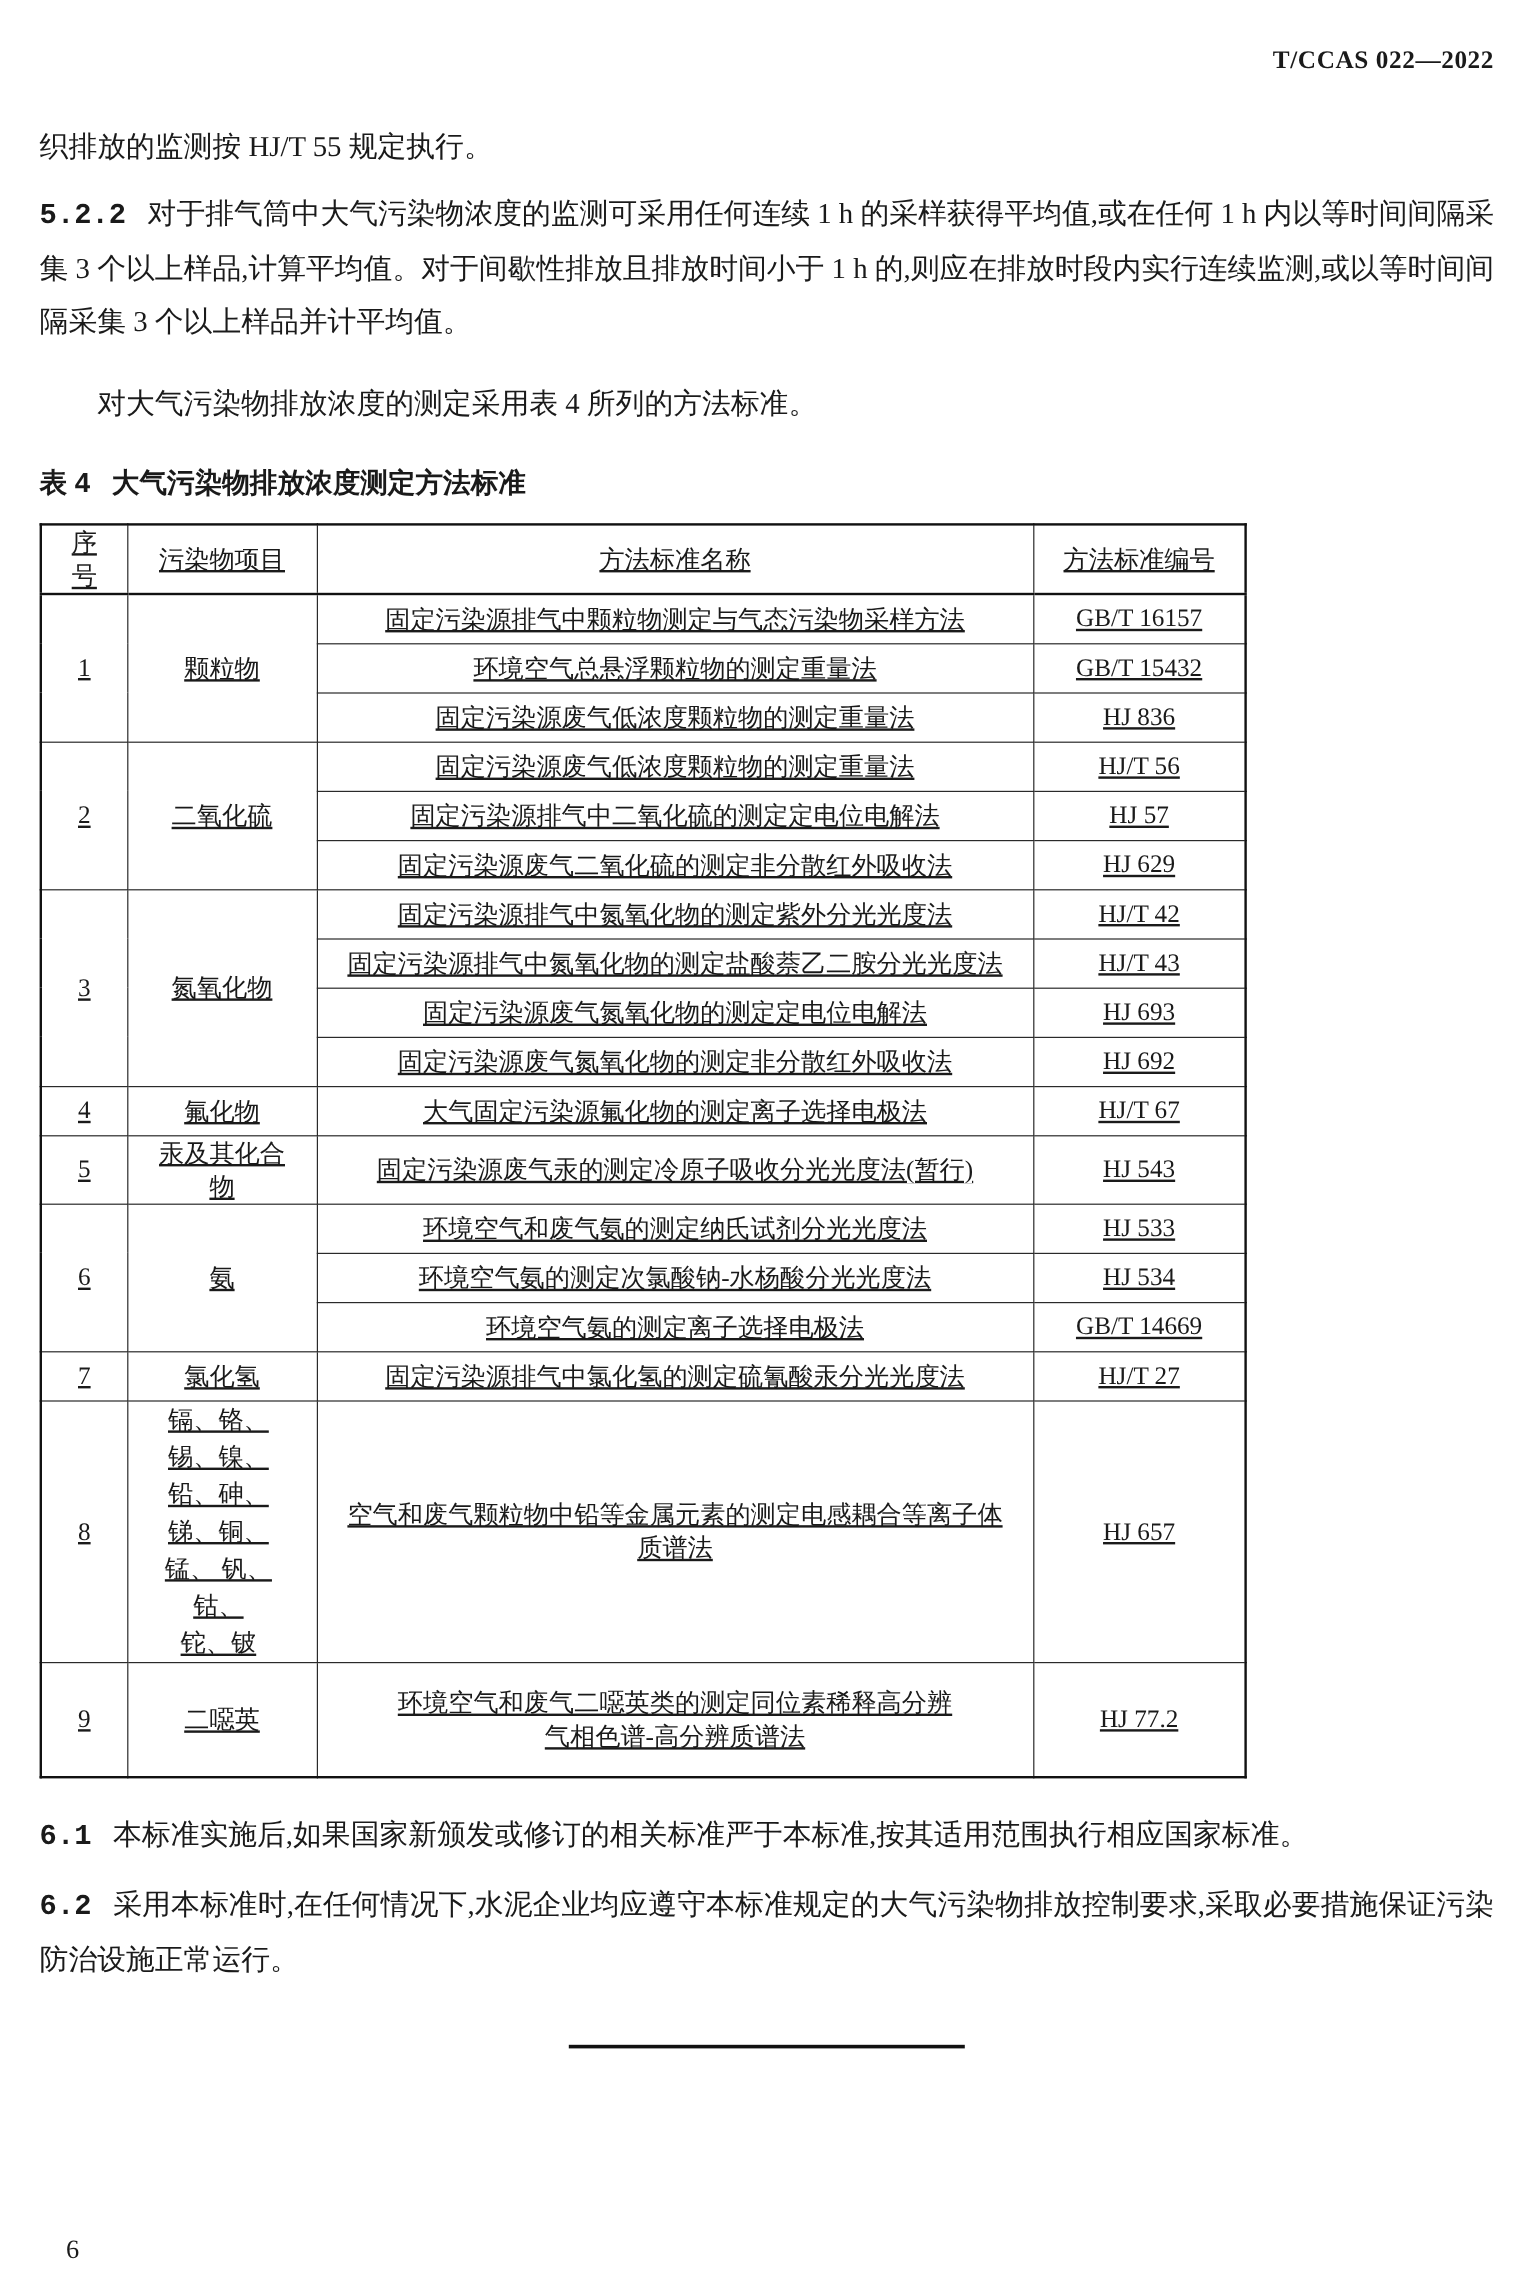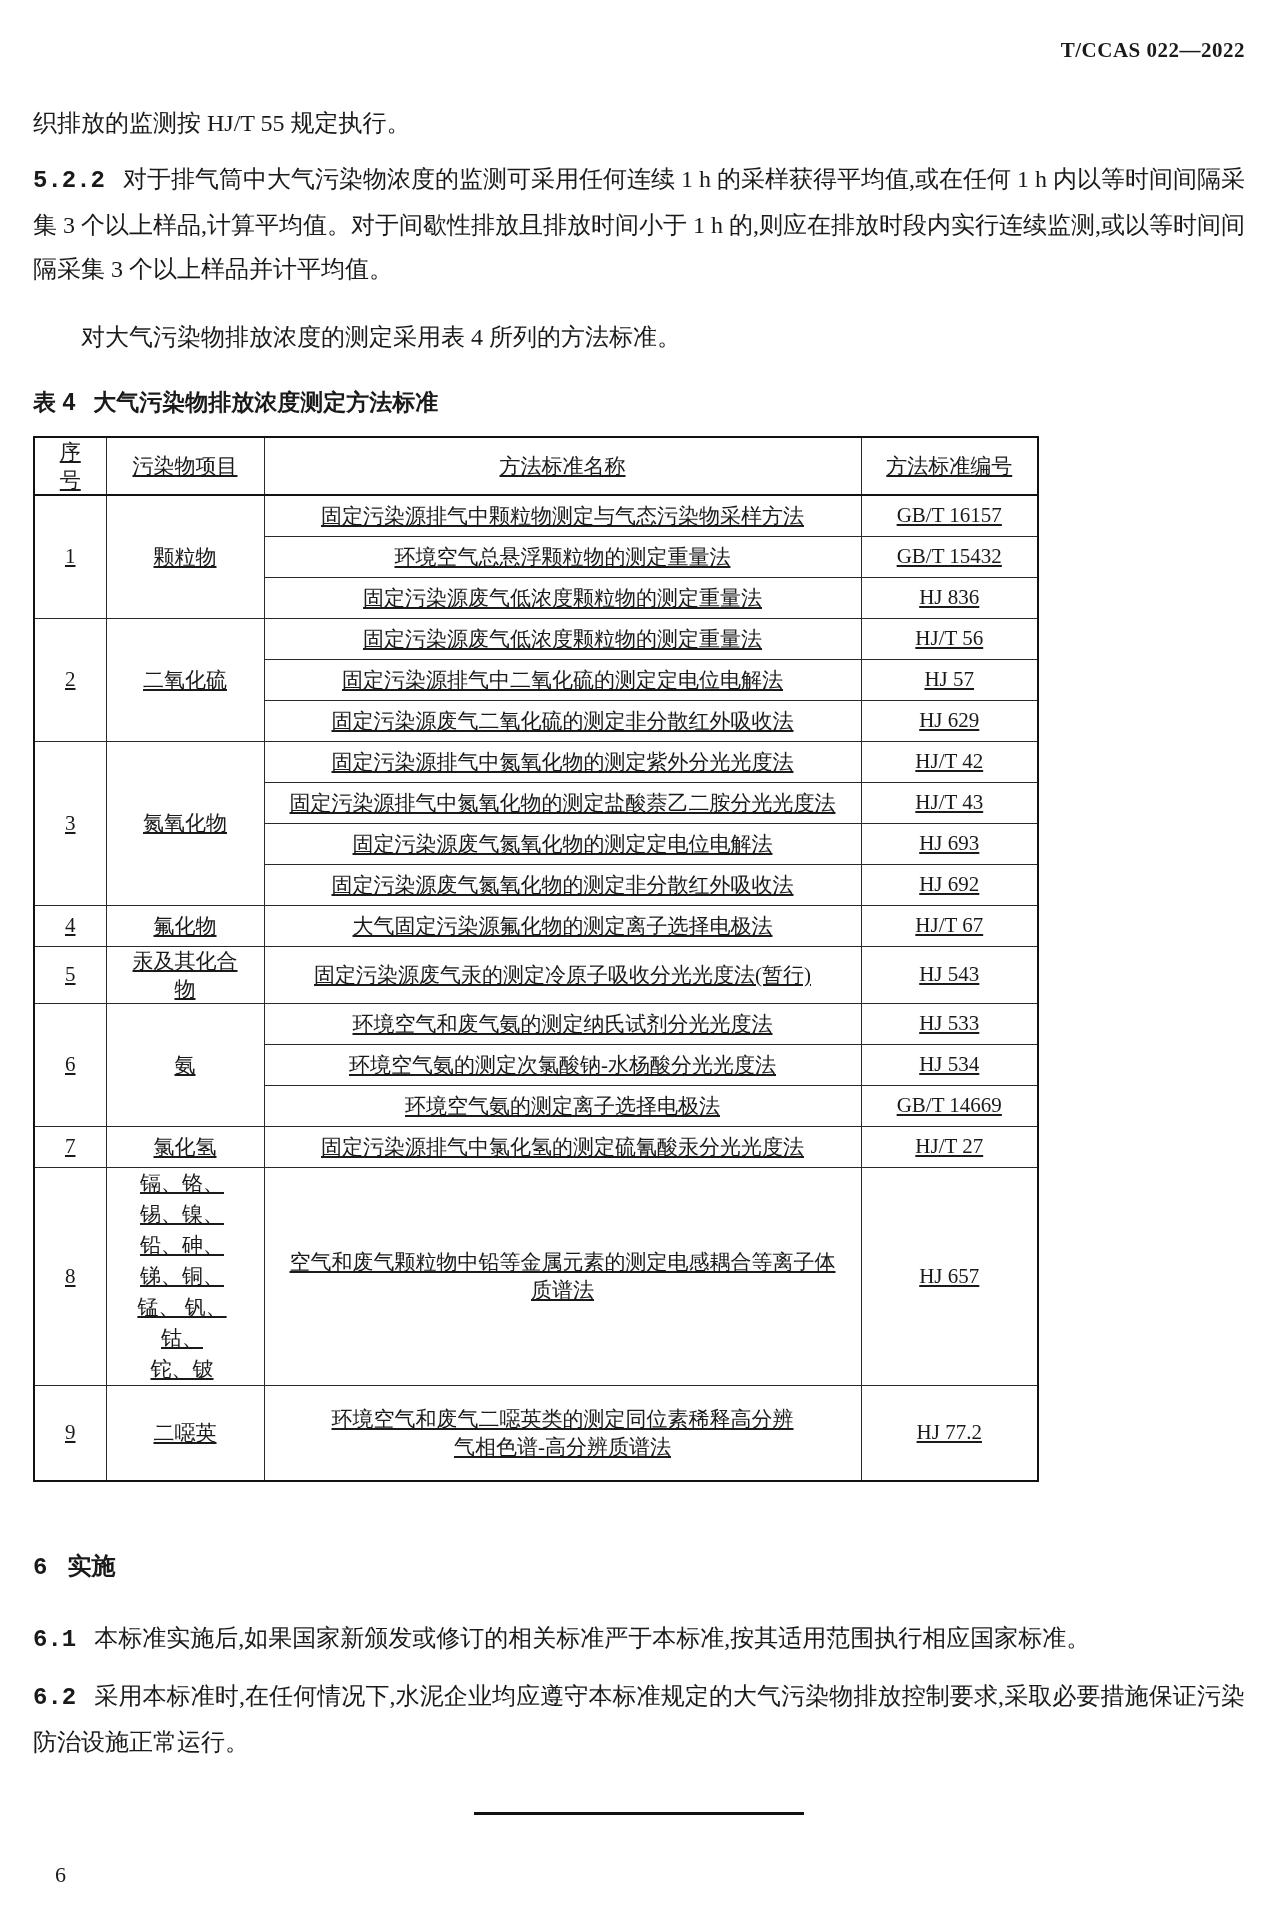--- a/index.html
+++ b/index.html
@@ -224,21 +224,20 @@
       <tr class="r-two">
         <td>9</td>
         <td>二噁英</td>
         <td class="prewrap">环境空气和废气二噁英类的测定同位素稀释高分辨
 气相色谱-高分辨质谱法</td>
         <td>HJ 77.2</td>
       </tr>
     </tbody>
   </table>
 
-  <p class="para heading sec6"><span class="clause-num">6</span><span>实施</span></p>
 
   <p class="para clause c61"><span class="clause-num">6.1</span><span>本标准实施后,如果国家新颁发或修订的相关标准严于本标准,按其适用范围执行相应国家标准。</span></p>
 
   <p class="para clause"><span class="clause-num">6.2</span><span>采用本标准时,在任何情况下,水泥企业均应遵守本标准规定的大气污染物排放控制要求,采取必要措施保证污染防治设施正常运行。</span></p>
 
   <hr class="end-rule">
 
 </div>
 
 <div class="page-num">6</div>

